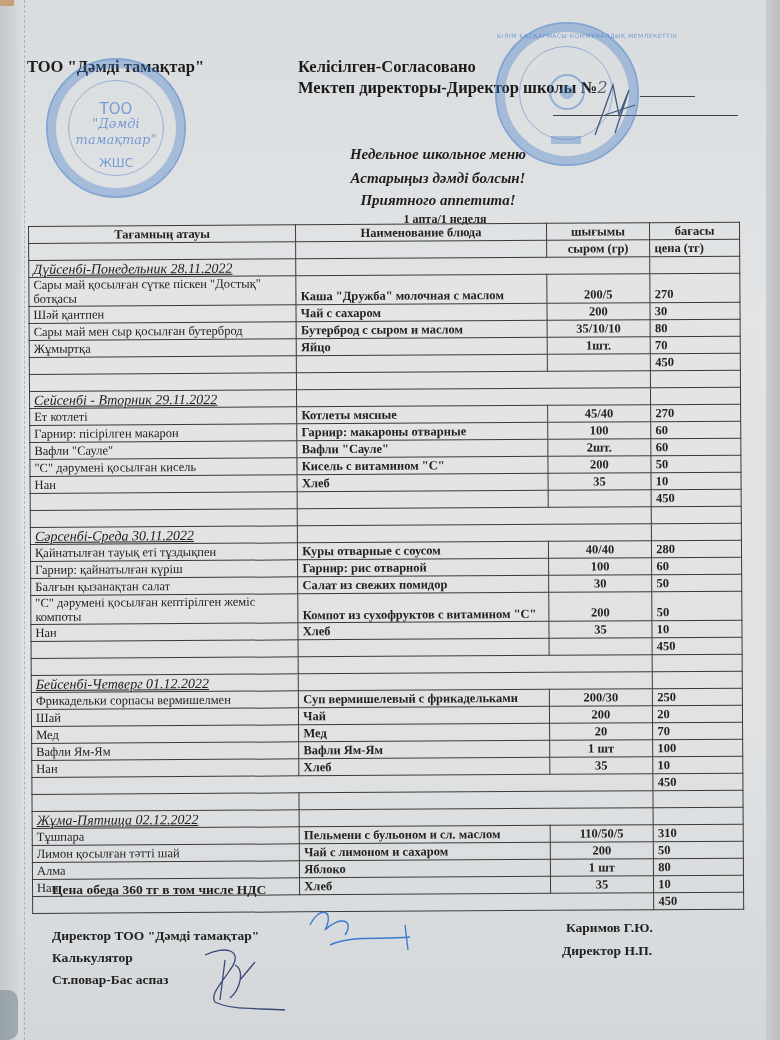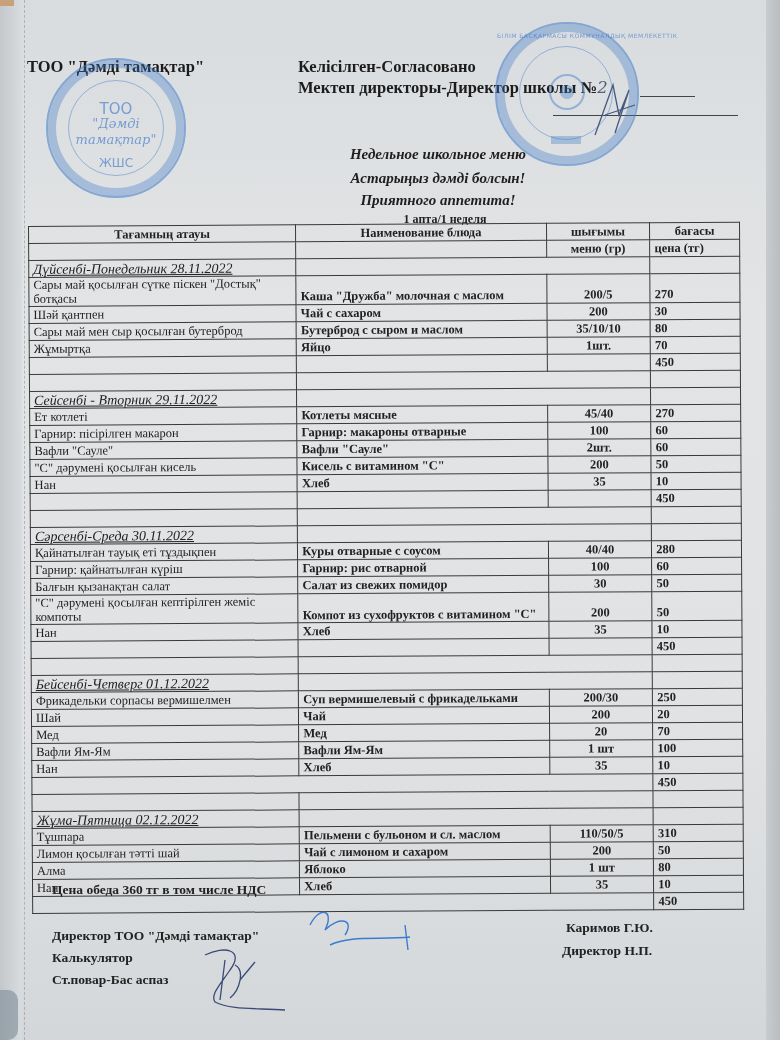--- a/index.html
+++ b/index.html
@@ -87,21 +87,21 @@
   <tbody>
       <tr>
     <td class="c1 hd">Тағамның атауы</td>
     <td class="c2 hd">Наименование блюда</td>
     <td class="c3 hd">шығымы</td>
     <td class="c4 hd">бағасы</td>
   </tr>
   <tr>
     <td class="c1"></td>
         <td class="c2"></td>
-    <td class="c3">меню (гр)</td>
+    <td class="c3">сыром (гр)</td>
     <td class="c4">цена (тг)</td>
   </tr>
 
   <tr>
     <td class="c1 day"><span>Дүйсенбі-Понедельник 28.11.2022</span></td>
     <td class="c2" colspan="2"></td>
         <td class="c4"></td>
   </tr>
   <tr>
     <td class="c1 tall" style="line-height:14px;">Сары май қосылған сүтке піскен "Достық" ботқасы</td>

